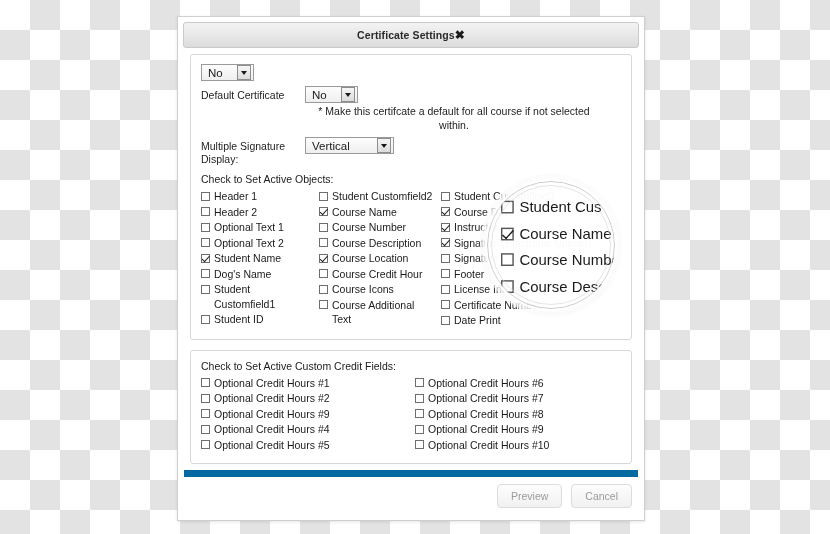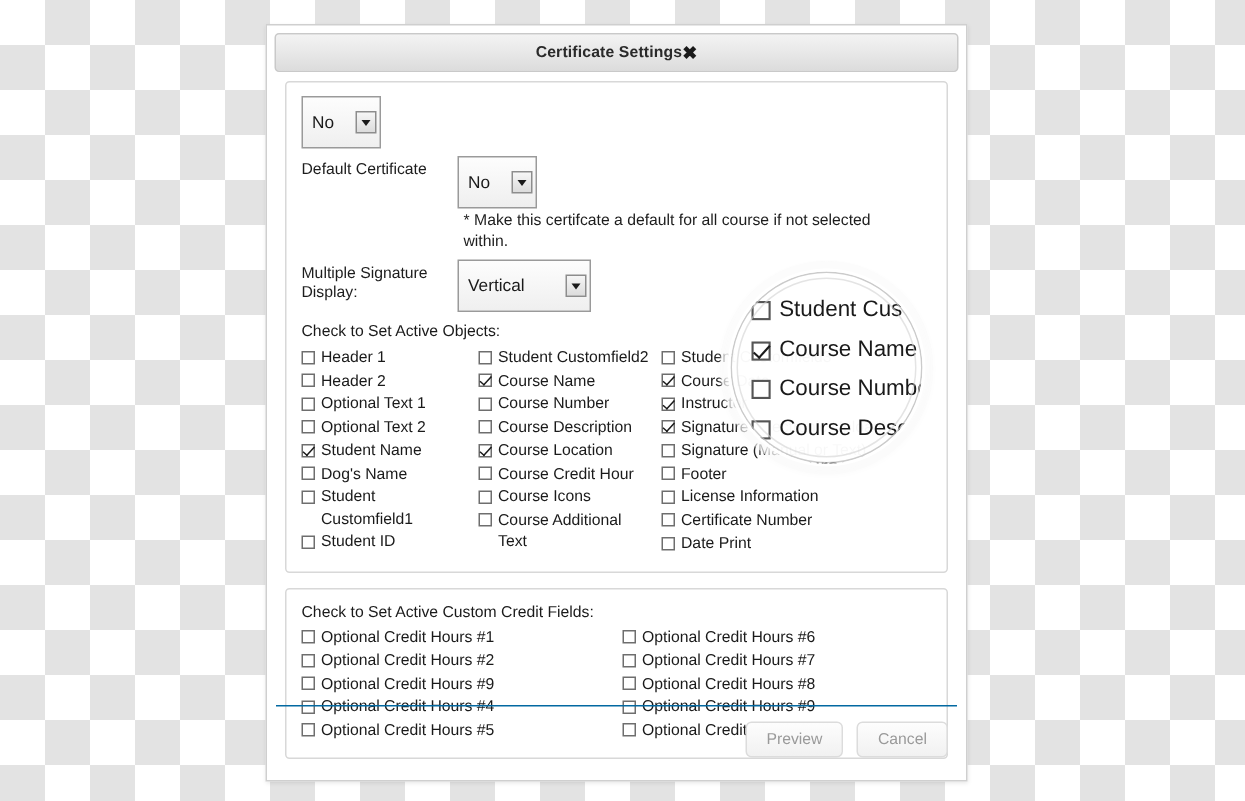--- a/index.html
+++ b/index.html
@@ -94,21 +94,21 @@
     align-items: flex-start;
     flex-wrap: wrap;
   }
 
   
   .wselect {
     display: inline-flex;
     align-items: center;
     border: 1px solid #9a9a9a;
     background: linear-gradient(to bottom, #fdfdfd, #efefef);
-    height: 35px;
+    height: 17px;
     box-sizing: border-box;
     cursor: pointer;
     user-select: none;
   }
   .wselect .wsel-value {
     font-size: 11.5px;
     color: #1a1a1a;
     padding: 0 7px 0 6px;
     white-space: nowrap;
   }
@@ -133,20 +133,21 @@
     display: block;
   }
 
   .hint-text {
     font-size: 10.5px;
     color: #1d1d1d;
     line-height: 14px;
     margin-left: 4px;
     max-width: 290px;
     padding-top: 1px;
+    text-align: center;
   }
 
   
   .section-heading {
     font-size: 10.5px;
     color: #1a1a1a;
     margin: 7px 0 4px 0;
   }
   .section-heading.tight { margin-top: 0; }
 
@@ -196,21 +197,21 @@
   .credit-cols { display: flex; align-items: center; }
   .credit-col { width: 50%; }
   .credit-col.right { padding-left: 8px; }
 
   
   .dialog-footer {
     position: absolute;
     left: 6px;
     right: 6px;
     bottom: 6px;
-    border-top: 1px solid #0369a1;
+    border-top: 7px solid #0369a1;
     height: 44px;
     display: flex;
     align-items: center;
     justify-content: flex-end;
     padding-right: 6px;
     box-sizing: border-box;
   }
   .btn {
     font-size: 10.5px;
     color: #9a9a9a;

